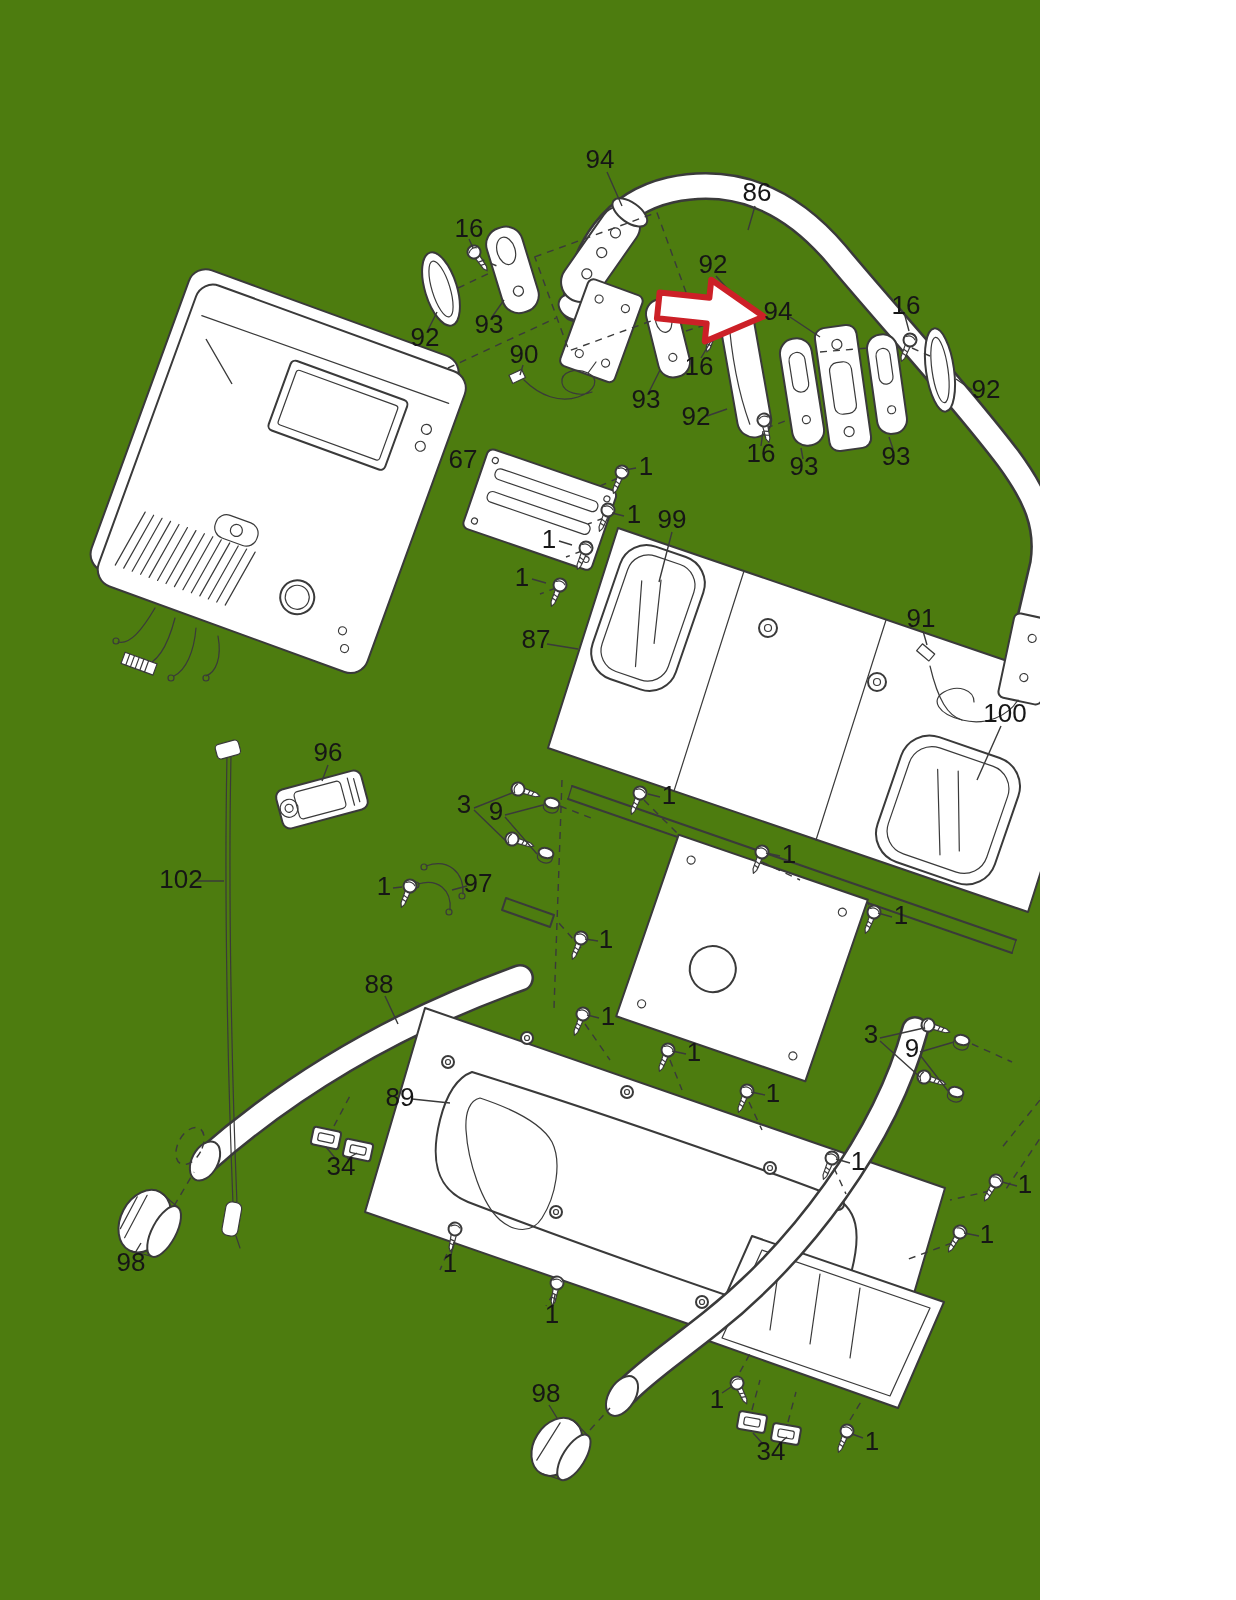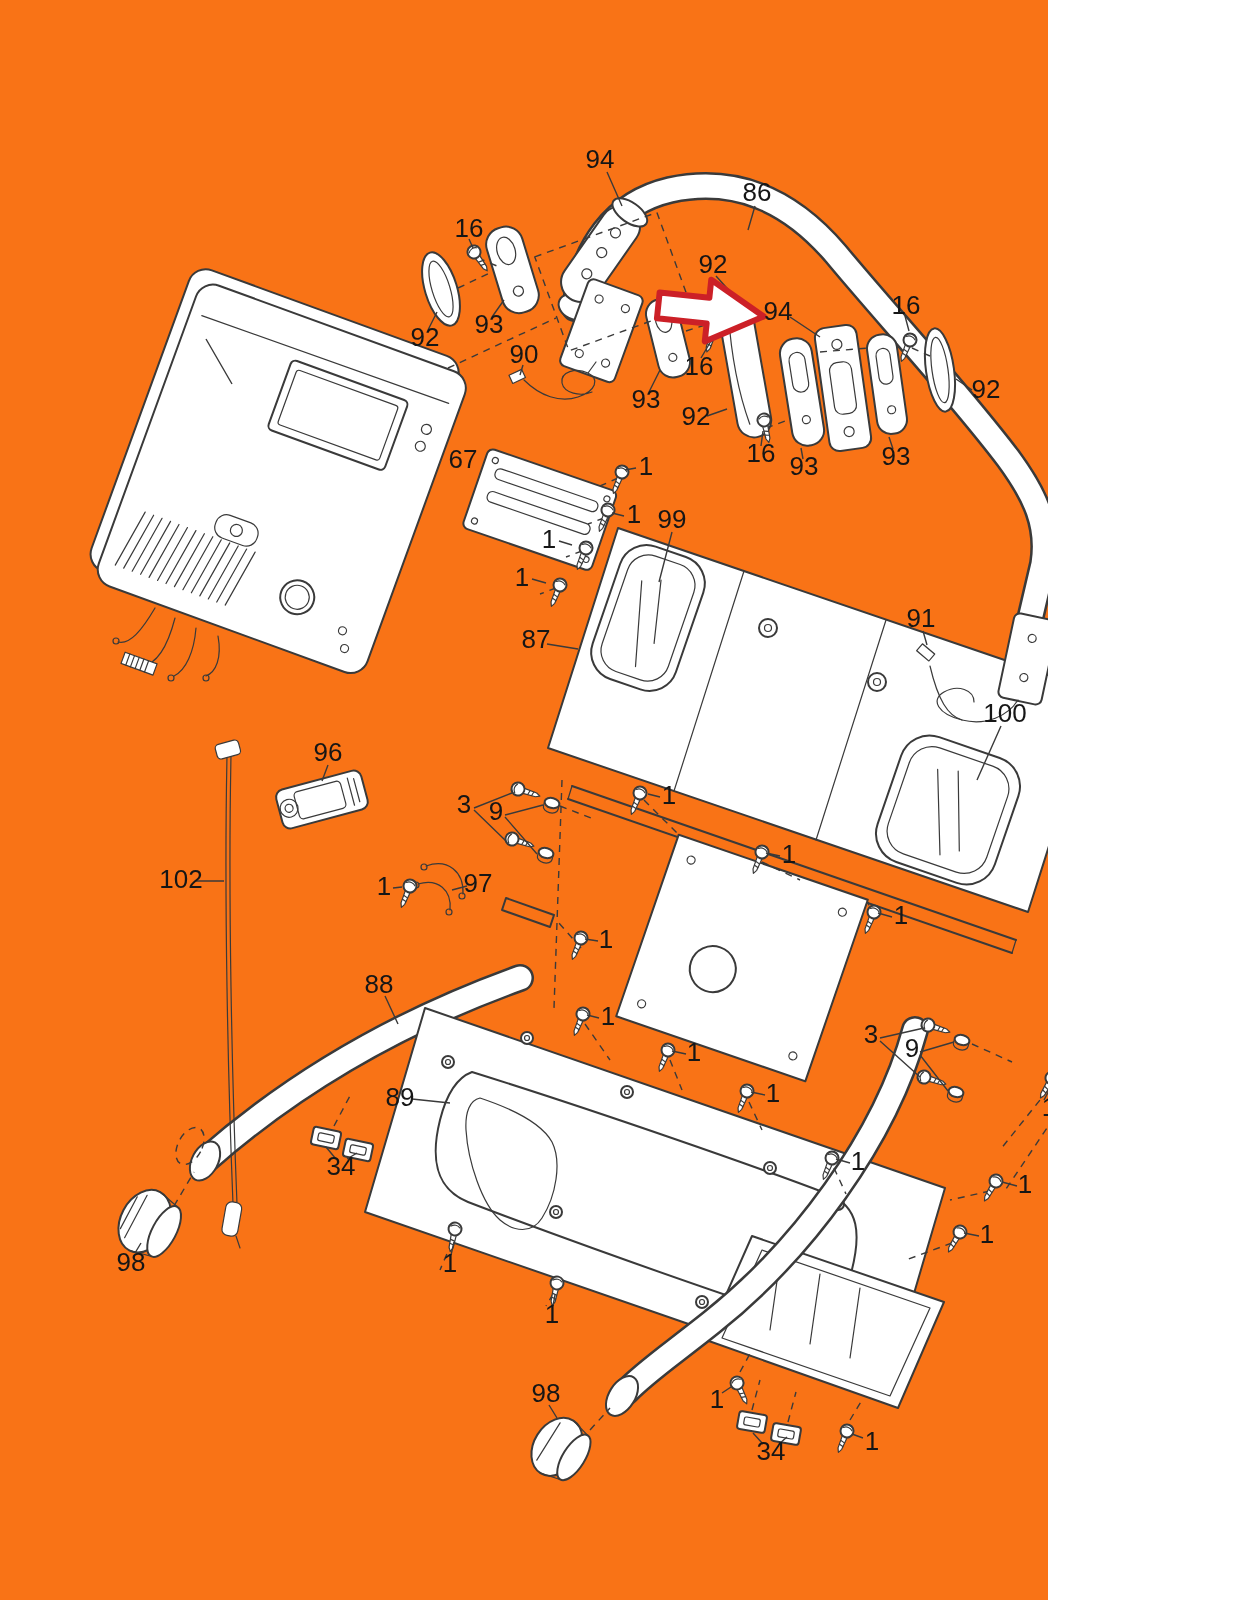--- a/index.html
+++ b/index.html
@@ -1,18 +1,18 @@
 <!DOCTYPE html>
 <html><head>
 <meta charset="utf-8">
 <title>Parts Diagram</title>
 <style>
   html,body{margin:0;padding:0;background:#ffffff;}
-  .stage{position:relative;width:1040px;height:1600px;background:#f97316;overflow:hidden;
-         font-family:"Liberation Sans",sans-serif;padding-left:8px;}
+  .stage{position:relative;width:1040px;height:1600px;background:#4d7c0f;overflow:hidden;
+         font-family:"Liberation Sans",sans-serif;}
   svg{position:absolute;left:0;top:0;}
   .ln   {fill:none;stroke:#3a3a3a;stroke-width:2;stroke-linecap:round;stroke-linejoin:round;}
   .lnf  {fill:#ffffff;stroke:#3a3a3a;stroke-width:2;stroke-linejoin:round;}
   .thin {stroke-width:1.2;}
   .dash {fill:none;stroke:#3a3a3a;stroke-width:1.4;stroke-dasharray:7 6;}
   .tubeO{fill:none;stroke:#3a3a3a;stroke-width:28;stroke-linecap:round;}
   .tubeI{fill:none;stroke:#ffffff;stroke-width:23;stroke-linecap:round;}
   .leader{fill:none;stroke:#3a3a3a;stroke-width:1.4;}
   .part-label{font:26px "Liberation Sans",sans-serif;fill:#161616;text-anchor:middle;dominant-baseline:middle;}
   .hl-arrow{fill:#ffffff;stroke-width:6;stroke-linejoin:round;}

